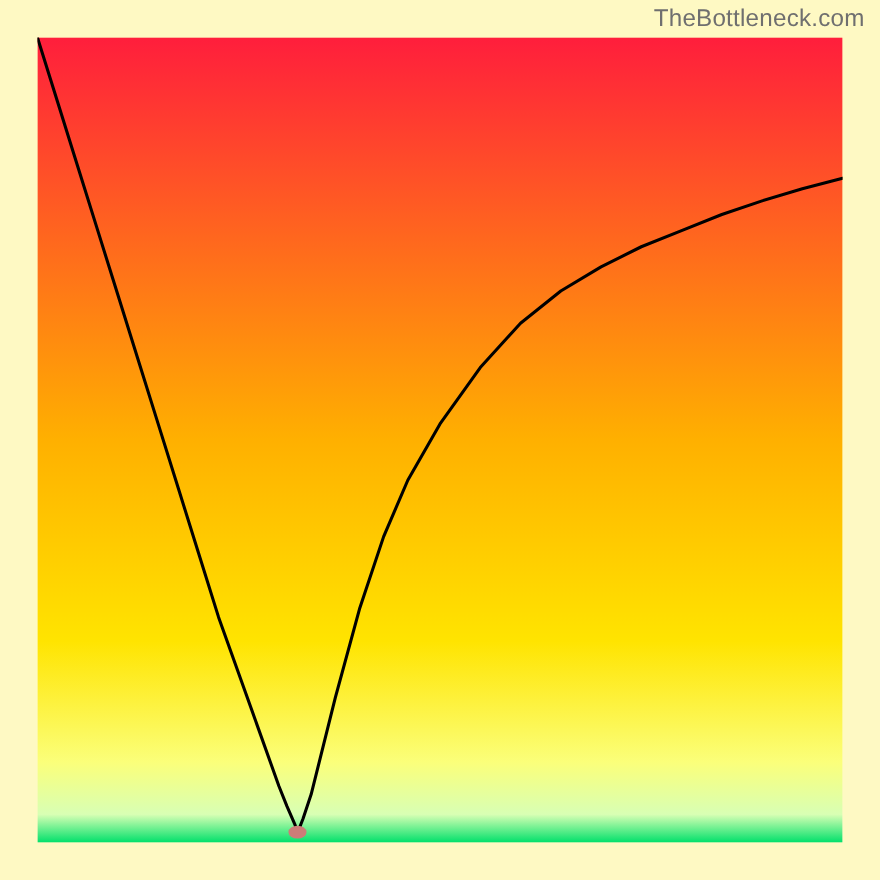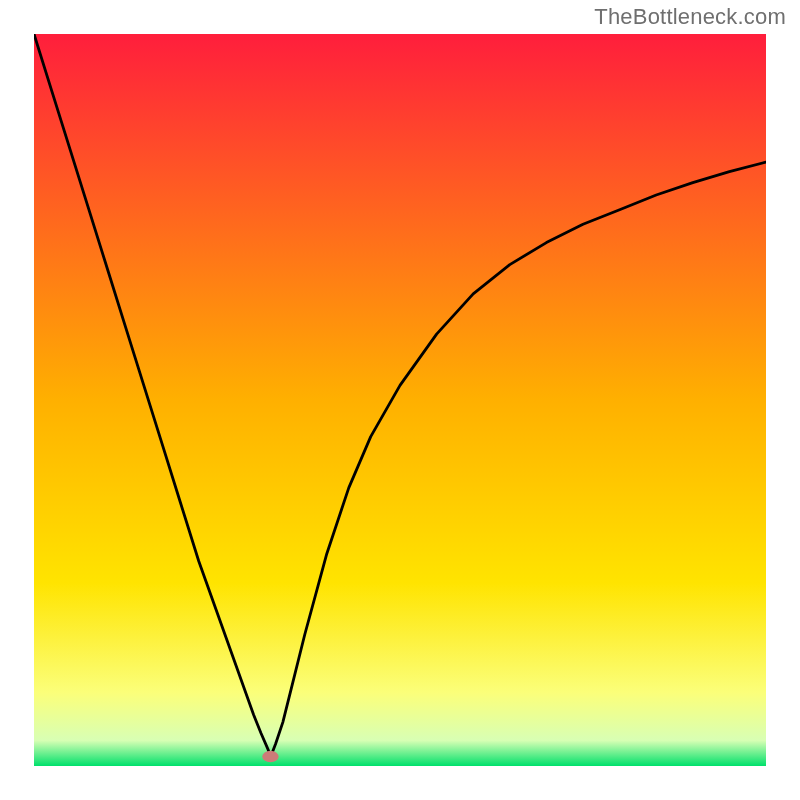--- a/index.html
+++ b/index.html
@@ -8,21 +8,21 @@
     width: 800px;
     height: 800px;
     overflow: hidden;
     background: #000;
     font-family: Arial, Helvetica, sans-serif;
   }
   .frame {
     position: relative;
     width: 800px;
     height: 800px;
-    background: #ffffff;
+    background: #fef9c3;
   }
   .watermark {
     position: absolute;
     top: 4px;
     right: 14px;
     color: #6f6f6f;
     font-size: 22px;
     font-weight: 500;
     letter-spacing: 0.2px;
     pointer-events: none;

